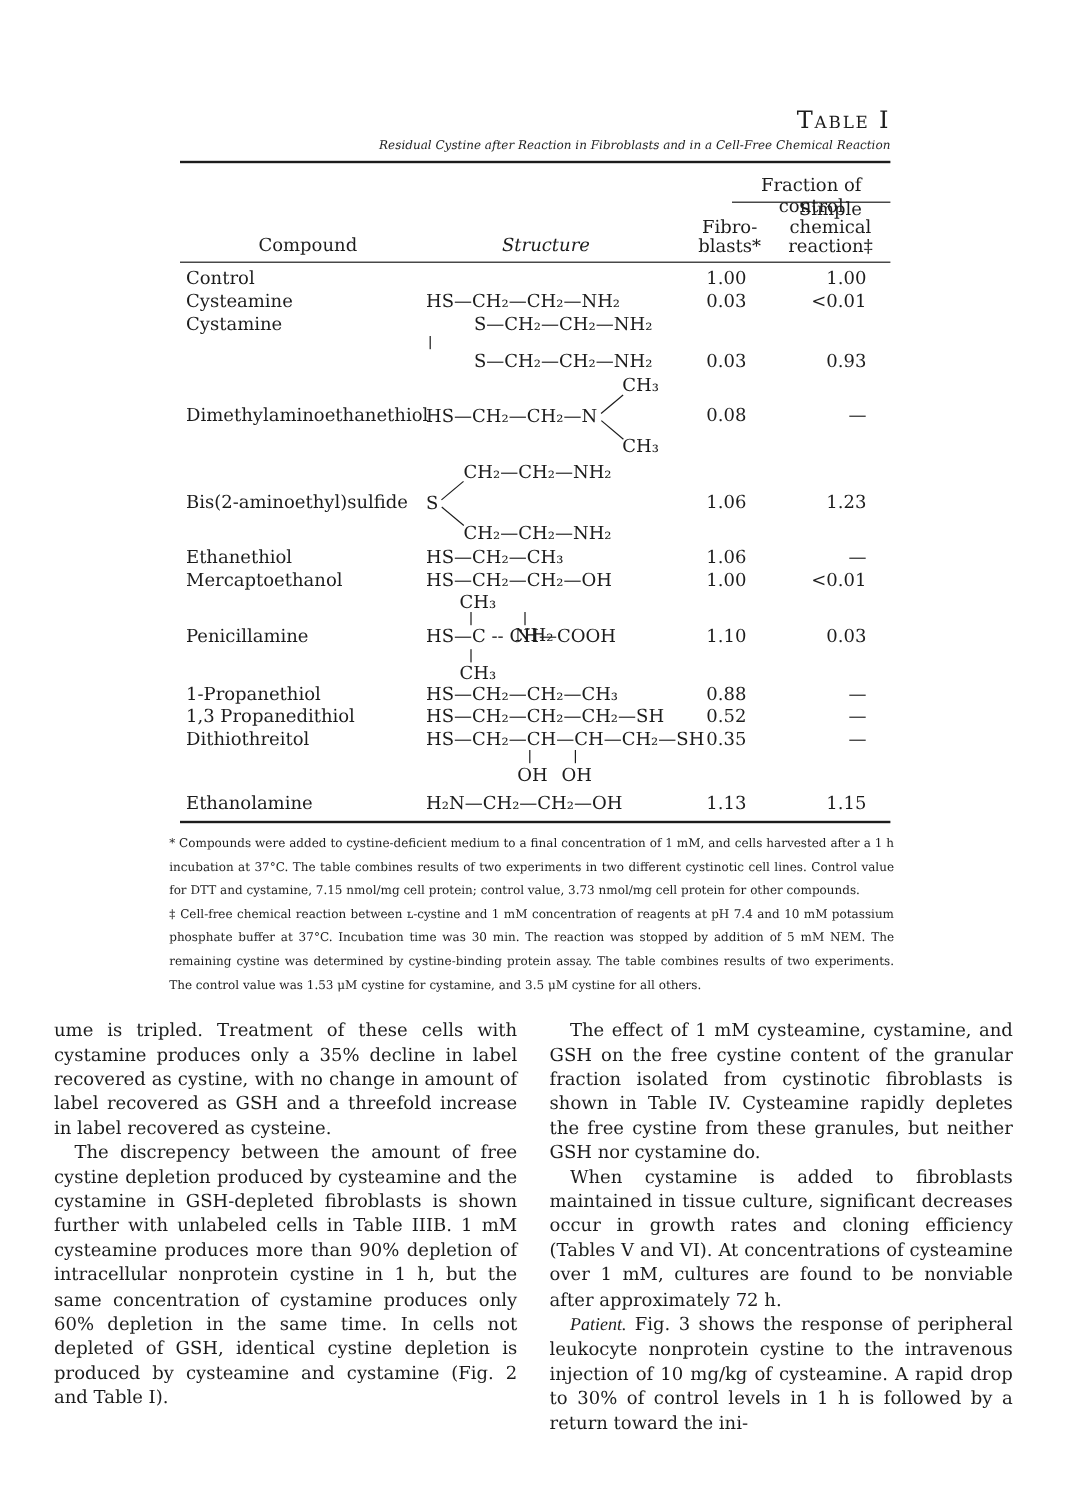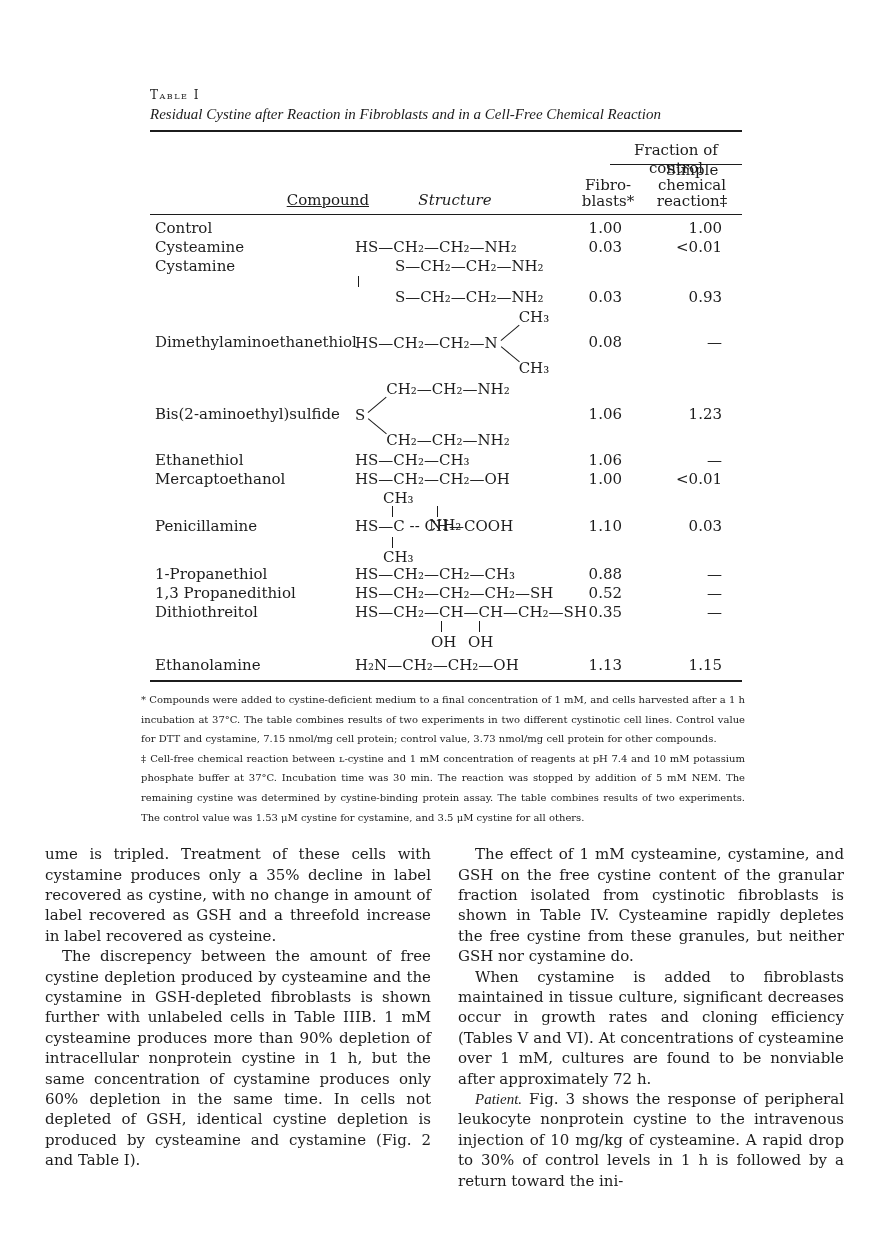--- a/index.html
+++ b/index.html
@@ -2,26 +2,26 @@
 <html><head>
 <meta charset="utf-8">
 <style>
   * { margin:0; padding:0; box-sizing:border-box; }
   html,body { background:#ffffff; }
   body { width:890px; height:1247px; overflow:hidden; font-family:"DejaVu Serif", serif; color:#1c1c1c; }
   .page { position:relative; width:890px; height:1247px; background:#fff; padding-top:88px; }
 
   
   .table-block { width:592px; margin:0 auto 0 150px; }
-  .t-caption { text-align:left; font-variant:small-caps; font-size:12px; letter-spacing:1.5px; }
-  .t-subtitle { text-align:left; font-style:italic; font-size:15px; margin-top:4px; white-space:nowrap;font-family:Liberation Serif, serif; }
+  .t-caption { text-align:right; font-variant:small-caps; font-size:20px; letter-spacing:1.5px; }
+  .t-subtitle { text-align:right; font-style:italic; font-size:10px; margin-top:4px; white-space:nowrap; }
   .t-head { position:relative; height:85px; border-top:2.5px solid #1c1c1c; border-bottom:1.3px solid #1c1c1c; margin-top:7px; font-size:15px; }
   .fraction-label { position:absolute; right:0; width:132px; top:9px; text-align:center; }
   .fraction-rule { position:absolute; right:0; width:132px; top:32px; height:1.2px; background:#1c1c1c; }
-  .h-compound { position:absolute; left:14px; width:205px; bottom:5px; text-align:right;text-decoration:underline; }
+  .h-compound { position:absolute; left:4px; width:205px; bottom:5px; text-align:center; }
   .h-structure { position:absolute; left:205px; width:200px; bottom:5px; text-align:center;font-style:italic; }
   .h-fib { position:absolute; left:418px; width:80px; bottom:5px; text-align:center; white-space:pre-line; line-height:15.5px; }
   .h-simple { position:absolute; left:492px; width:100px; bottom:5px; text-align:center; white-space:pre-line; line-height:15.5px; }
 
   .t-rows { padding-top:4px; font-size:15px; }
   .row { display:grid; grid-template-columns:205px 200px 67px 120px; line-height:19px; }
   .row .c1 { padding-left:5px; }
   .row .c3 { text-align:right; }
   .row .c4 { text-align:right; padding-right:20px; }
   .t-bottom-rule { height:2px; background:#1c1c1c; margin-top:5px; }

